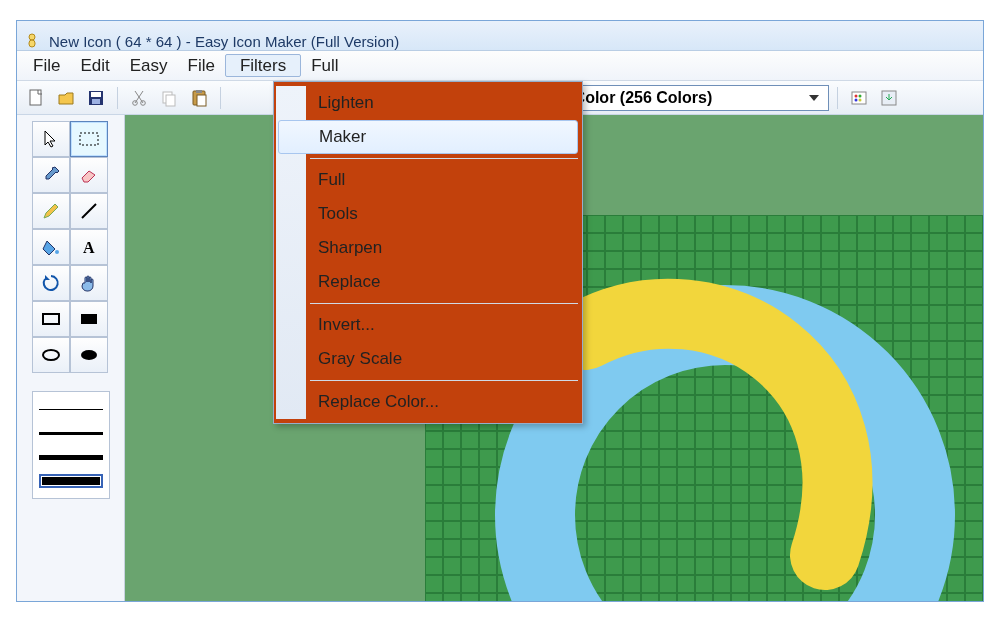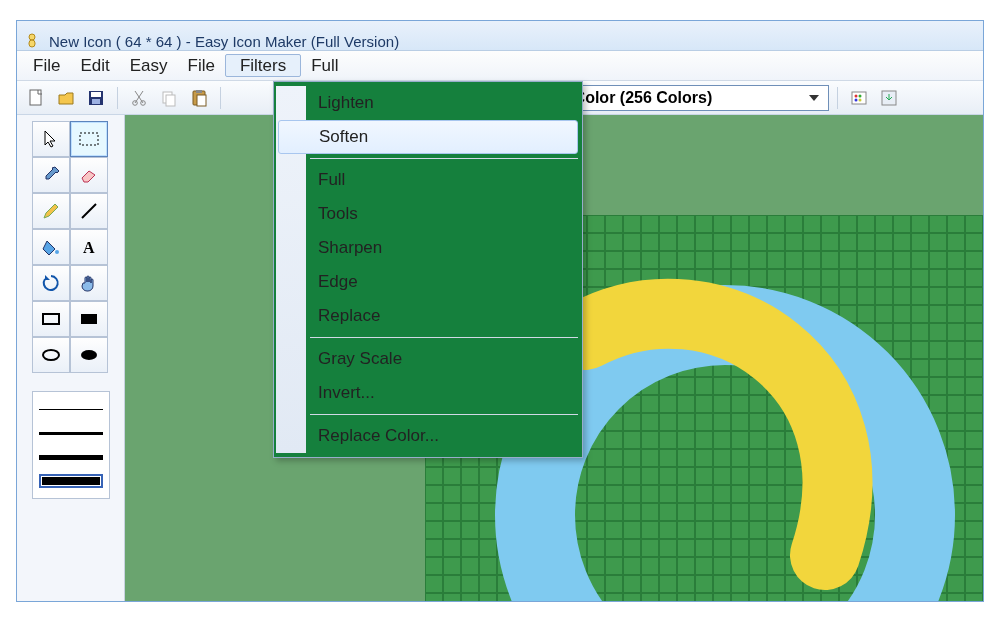--- a/index.html
+++ b/index.html
@@ -37,21 +37,21 @@
   .linewidths { margin-top: 18px; width:78px; border:1px solid #b6c3d6; background:#fff; display:flex; flex-direction:column; gap:10px; padding:10px 6px; }
   .lw { height:14px; display:flex; align-items:center;}
   .lw div{ width:100%; background:#000;}
   .lw.sel { border:2px solid #3763b6; padding:1px;}
   .lw.sel div{background:#000;}
 
   .canvas { flex:1; background:#6aa46f; position:relative; overflow:hidden; }
   .pixgrid { position:absolute; right:0; top:100px; bottom:0; left:300px; }
 
   
-  .dropdown { position:absolute; left: 256px; top: 60px; width: 310px; background:#15803d; border:1px solid #97aecb; box-shadow: 3px 3px 6px rgba(0,0,0,.25); padding: 4px 2px; z-index: 50;}
+  .dropdown { position:absolute; left: 256px; top: 60px; width: 310px; background:#c2410c; border:1px solid #97aecb; box-shadow: 3px 3px 6px rgba(0,0,0,.25); padding: 4px 2px; z-index: 50;}
   .dd-iconstrip { position:absolute; left:2px; top:4px; bottom:4px; width:30px; background:linear-gradient(#eef3fa,#e1e9f4); }
   .dd-item { position:relative; height:34px; display:flex; align-items:center; padding-left: 42px; font-size:17px; color:#222; cursor:default;}
   .dd-item.highlight { margin:0 2px; border:1px solid #a8c6ef; background:linear-gradient(#f1f7ff,#e2efff); border-radius:3px; padding-left:40px;}
   .dd-sep { height:1px; margin:4px 2px 4px 34px; background:#d0d9e6; }
 
   svg { display:block; }
 </style>
 </head>
 <body>
 
@@ -259,27 +259,26 @@
           <path d="M120 80 C 250 10, 420 120, 360 300" fill="none" stroke="#f2d63c" stroke-width="70" stroke-linecap="round"></path>
         </g>
         <rect x="0" y="0" width="700" height="500" fill="url(#cell)" opacity="0"></rect>
       </svg>
     </div>
   </div>
 
   <div class="dropdown">
     <div class="dd-iconstrip"></div>
     <div class="dd-item">Lighten</div>
-    <div class="dd-item highlight">Soften</div>
+    <div class="dd-item highlight">Maker</div>
     <div class="dd-sep"></div>
     <div class="dd-item">Full</div>
     <div class="dd-item">Tools</div>
     <div class="dd-item">Sharpen</div>
-    <div class="dd-item">Edge</div>
     <div class="dd-item">Replace</div>
     <div class="dd-sep"></div>
+    <div class="dd-item">Invert...</div>
     <div class="dd-item">Gray Scale</div>
-    <div class="dd-item">Invert...</div>
     <div class="dd-sep"></div>
     <div class="dd-item">Replace Color...</div>
   </div>
 
 </div>
 
 </body></html>

